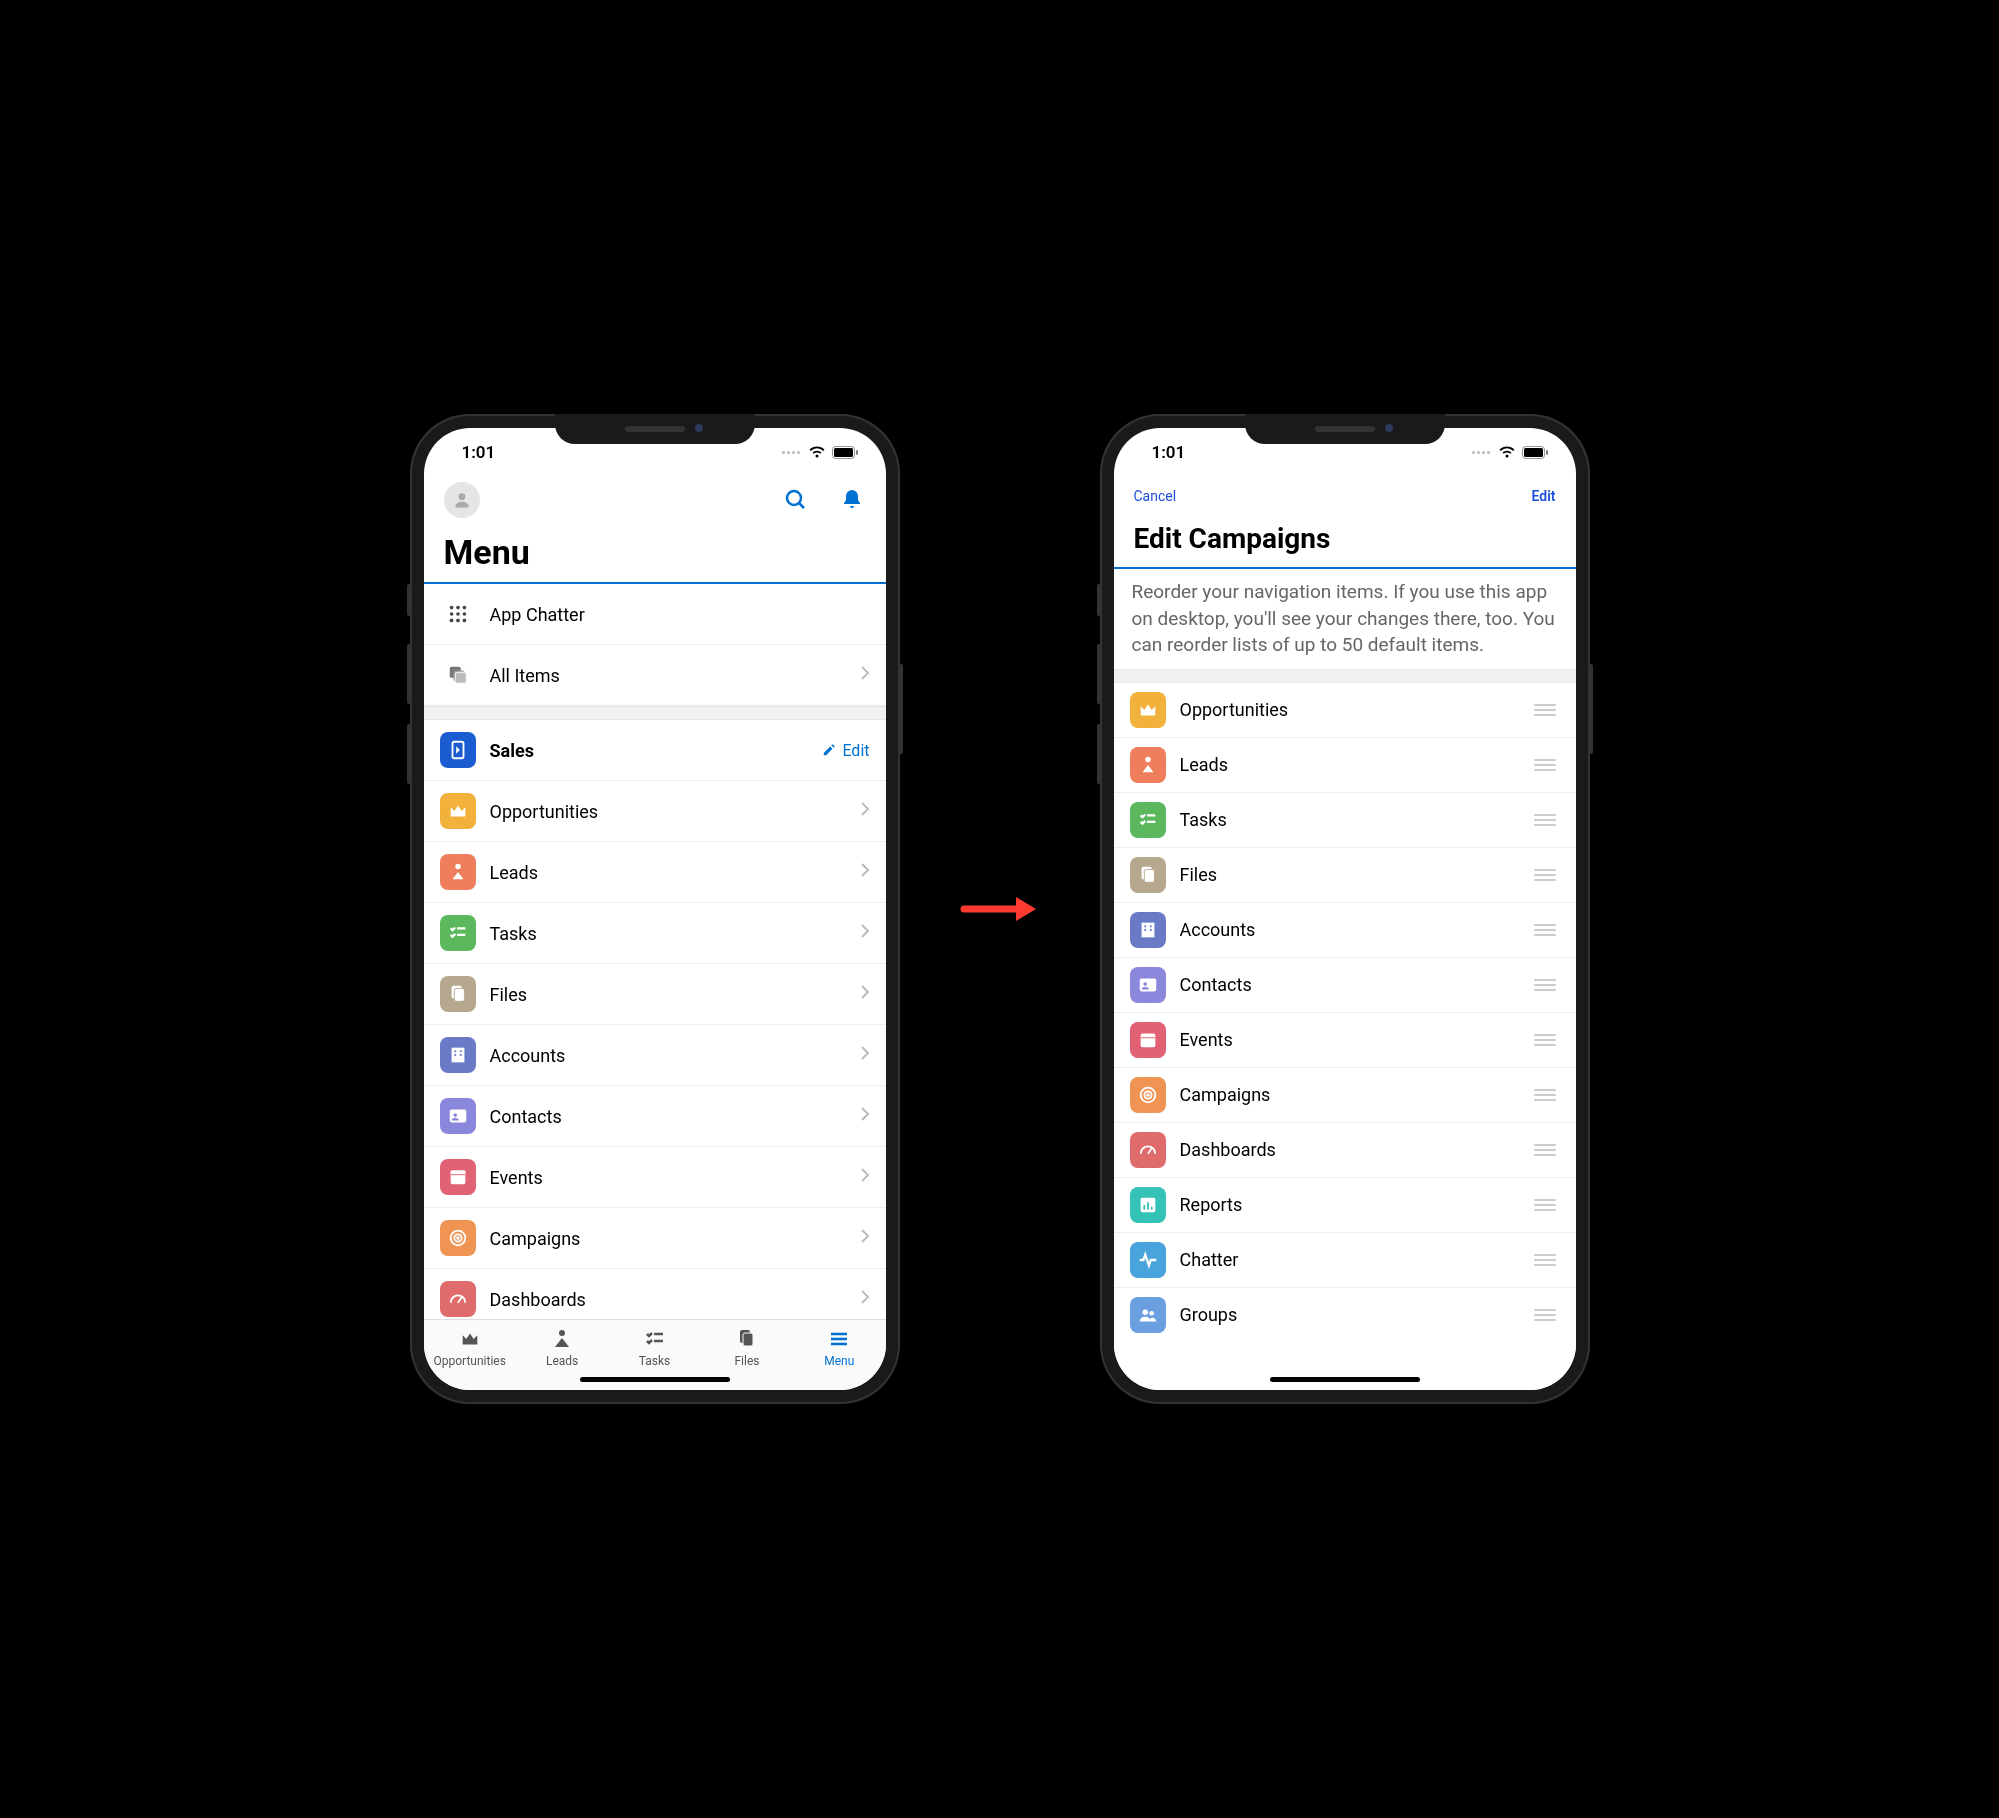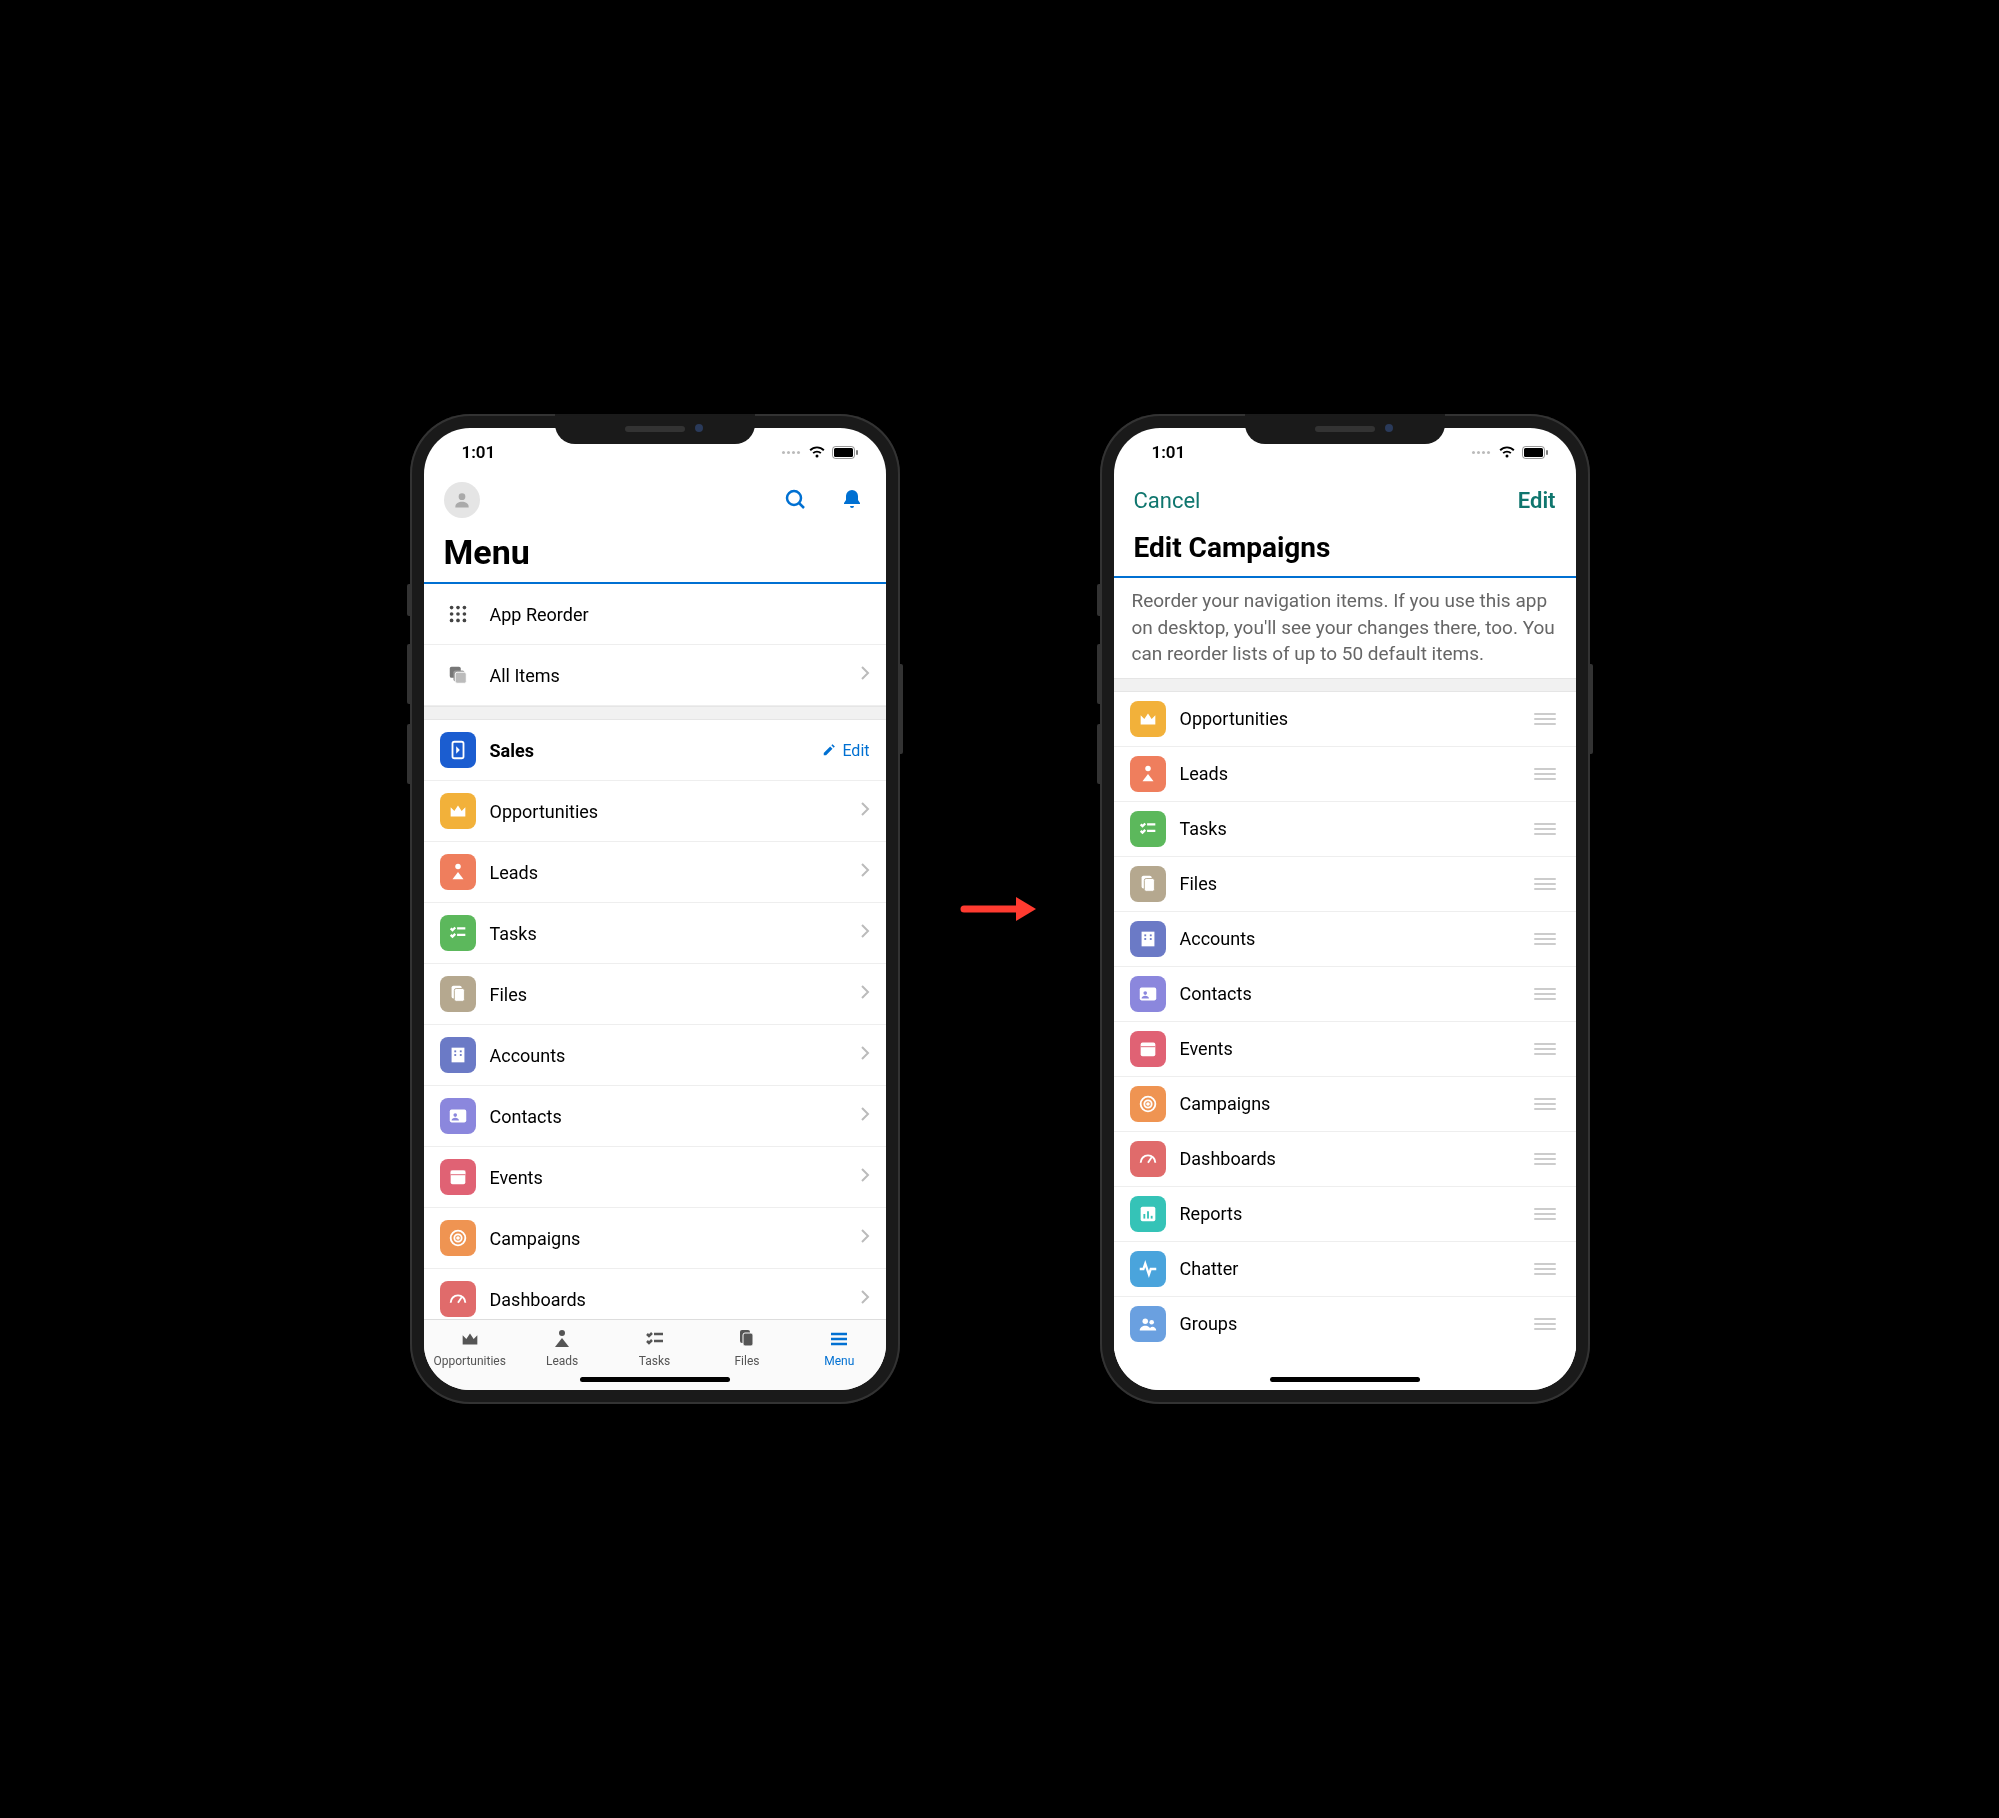--- a/index.html
+++ b/index.html
@@ -118,21 +118,21 @@
     border-top: 1px solid #ddd;
     background: #fafafa;
     padding: 6px 0 22px;
   }
   .tab { flex: 1; display: flex; flex-direction: column; align-items: center; gap: 2px; font-size: 12px; color: #555; }
   .tab.active { color: #0070d2; }
   .tab-icon { height: 26px; display: flex; align-items: center; justify-content: center; }
 
   
   .nav-bar { display: flex; justify-content: space-between; align-items: center; padding: 12px 20px 8px; }
-  .nav-btn { color: #0f766e; font-size: 22px; }
+  .nav-btn { color: #1d4ed8; font-size: 14px; }
   .nav-btn.bold { font-weight: 600; }
   .edit-title { font-size: 28px; font-weight: 700; padding: 10px 20px 12px; }
   .help-text { font-size: 19px; color: #666; padding: 10px 18px; line-height: 1.4; background: #fff;}
   .edit-list .list-row { padding: 9px 16px; min-height: 50px; }
   .drag-handle { display: flex; flex-direction: column; gap: 3px; padding: 4px; }
   .drag-line { width: 22px; height: 2px; background: #ccc; border-radius: 1px; }
 
   .arrow-between {
     display: flex;
     align-items: center;
@@ -226,21 +226,21 @@
               <circle cx="12" cy="5" r="2"></circle>
               <circle cx="19" cy="5" r="2"></circle>
               <circle cx="5" cy="12" r="2"></circle>
               <circle cx="12" cy="12" r="2"></circle>
               <circle cx="19" cy="12" r="2"></circle>
               <circle cx="5" cy="19" r="2"></circle>
               <circle cx="12" cy="19" r="2"></circle>
               <circle cx="19" cy="19" r="2"></circle>
             </svg>
         </div>
-        <span class="row-label">App Reorder</span>
+        <span class="row-label">App Chatter</span>
       </div>
       <div class="list-row">
         <div class="row-icon c-stack">
           <svg viewBox="0 0 24 24" fill="currentColor">
               <rect x="3" y="3" width="12" height="12" rx="2"></rect>
               <rect x="7" y="7" width="12" height="12" rx="2" fill="#999"></rect>
               <rect x="9" y="9" width="12" height="12" rx="2" fill="#bbb" stroke="#fff" stroke-width="1"></rect>
             </svg>
         </div>
         <span class="row-label">All Items</span>

